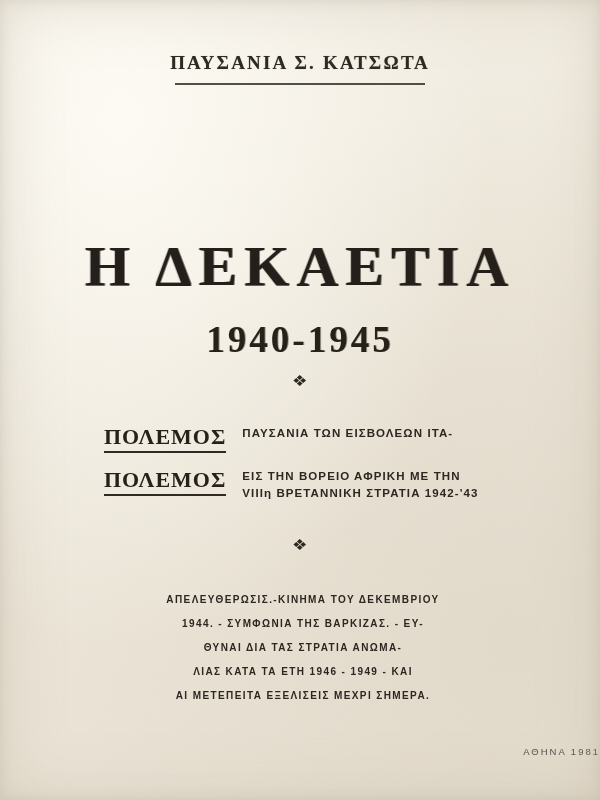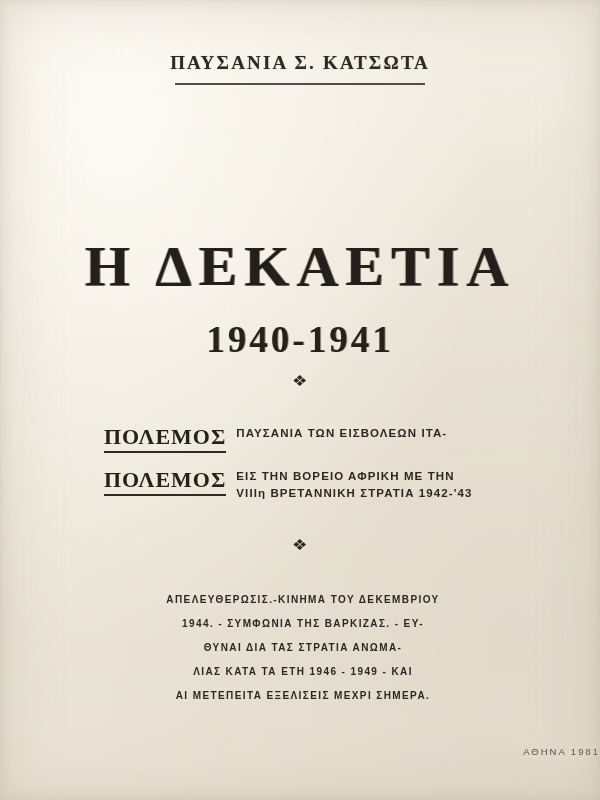--- a/index.html
+++ b/index.html
@@ -135,21 +135,21 @@
   }
   .war-key {
     font-family: "Liberation Serif", serif;
     font-weight: bold;
     font-size: 22px;
     letter-spacing: 1px;
     color: #262119;
     border-bottom: 2px solid #2f2a23;
     padding-bottom: 1px;
     white-space: nowrap;
-    margin-right: 10px;
+    margin-right: 16px;
   }
   .war-desc {
     font-family: "Liberation Sans", sans-serif;
     font-size: 11.5px;
     font-weight: bold;
     letter-spacing: 1.1px;
     line-height: 17px;
     color: #2c2721;
     padding-top: 1px;
     flex: 1;
@@ -194,21 +194,21 @@
 
   <div class="grain"></div>
 
   <div class="author-block">
     <div class="author-name">ΠΑΥΣΑΝΙΑ Σ. ΚΑΤΣΩΤΑ</div>
     <div class="author-rule"></div>
   </div>
 
   <div class="title-block">
     <div class="main-title ink">Η ΔΕΚΑΕΤΙΑ</div>
-    <div class="subtitle-years">1940-1941</div>
+    <div class="subtitle-years">1940-1945</div>
   </div>
 
   <div class="ornament ornament-1">
     <span>❖</span>
   </div>
 
   <div class="wars">
     <div class="war-row">
       <div class="war-key">ΠΟΛΕΜΟΣ</div>
       <div class="war-desc">

